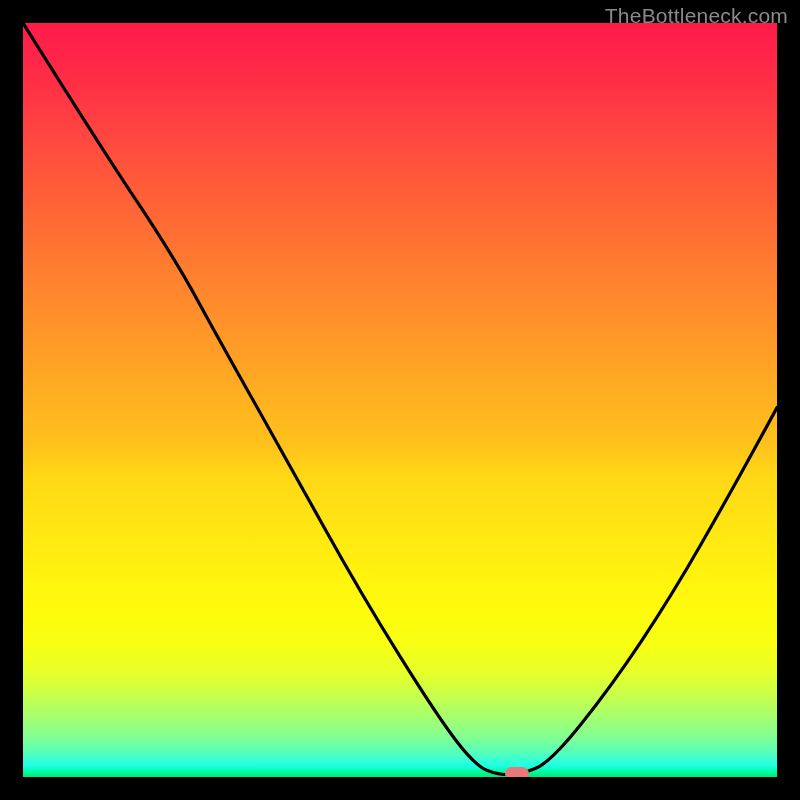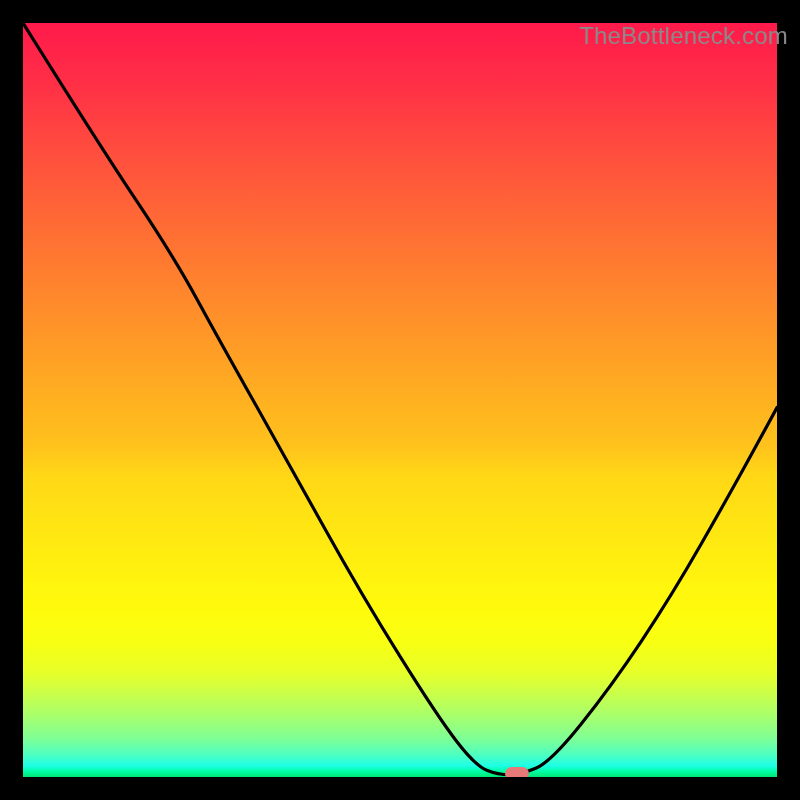--- a/index.html
+++ b/index.html
@@ -62,24 +62,24 @@
   }
   .marker {
     position: absolute;
     width: 24px;
     height: 13px;
     background: #e77a78;
     border-radius: 7px;
   }
   .watermark {
     position: absolute;
-    top: 22px;
+    top: 4px;
     right: 12px;
     font-family: Arial, Helvetica, sans-serif;
-    font-size: 24px;
+    font-size: 21px;
     color: #8a8a8a;
     letter-spacing: 0.2px;
     font-weight: 500;
   }
 </style>
 </head>
 <body>
 
 <div class="frame">
 

